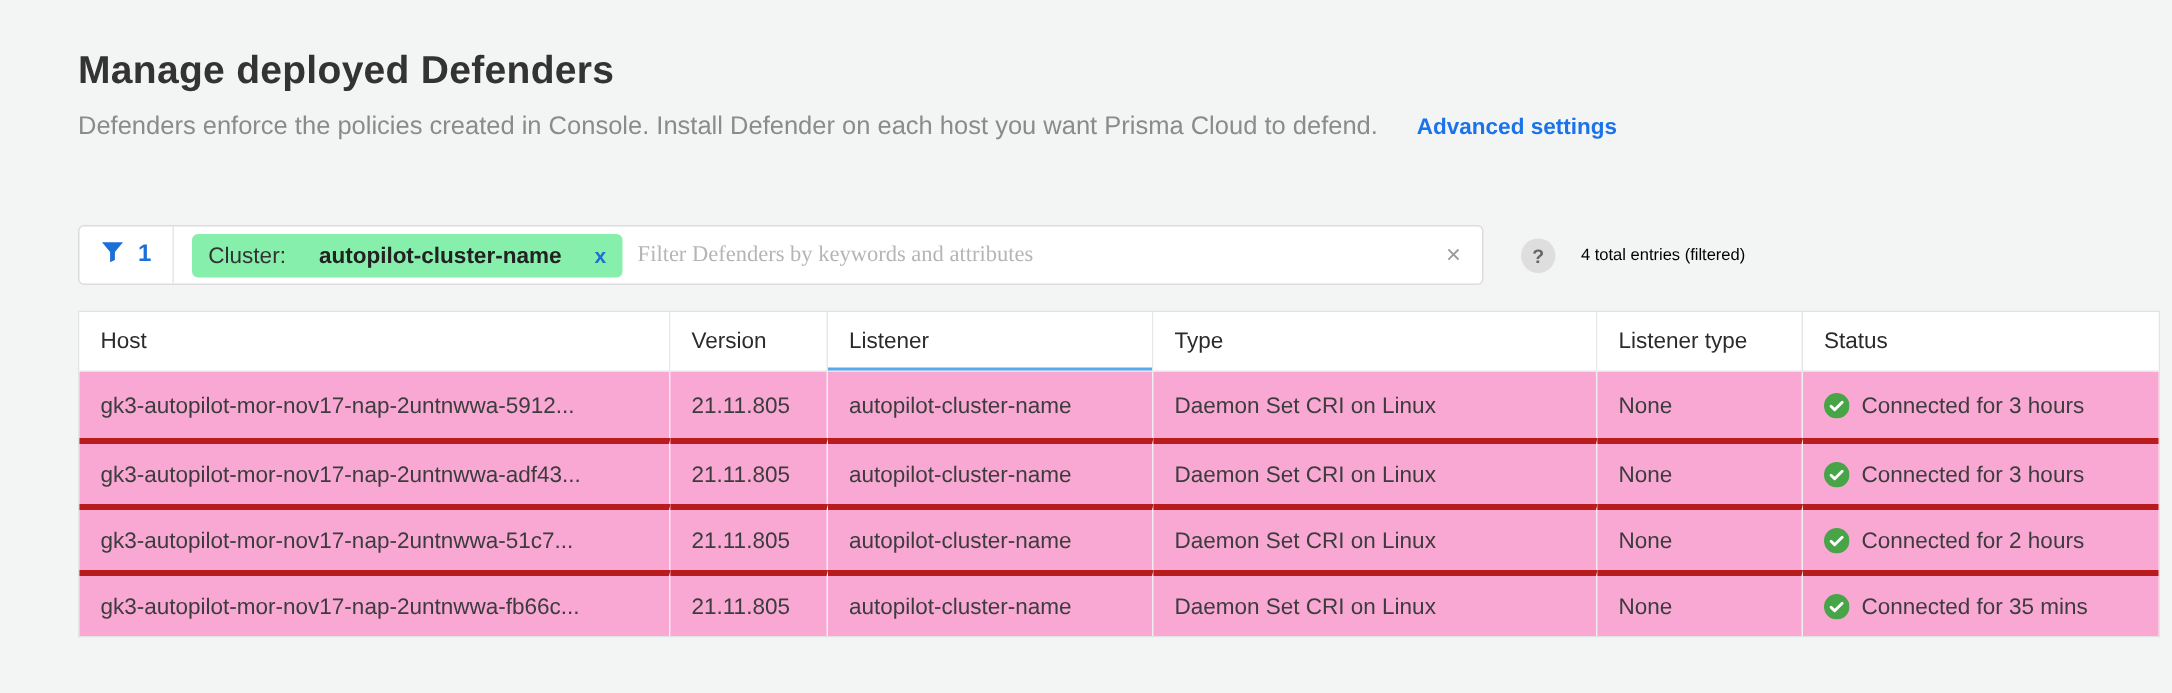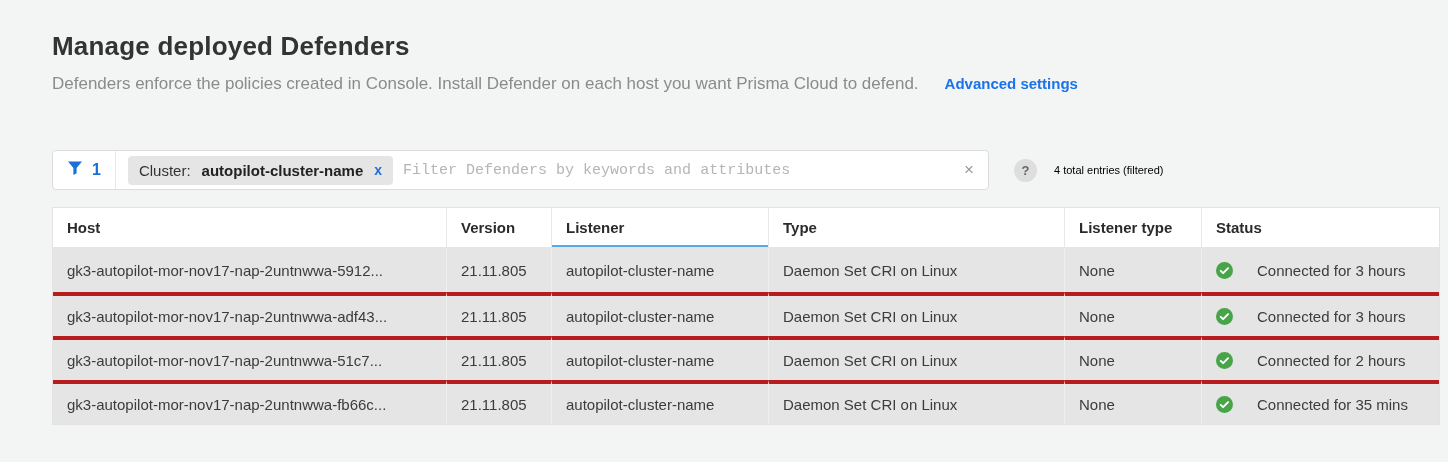--- a/index.html
+++ b/index.html
@@ -29,30 +29,30 @@
     border:1px solid #dcdcdc;border-radius:4px;
     display:flex;align-items:center;box-sizing:border-box;
   }
   .funnel-sec{
     display:flex;align-items:center;gap:9px;
     padding:0 14px;height:100%;
     border-right:1px solid #e6e6e6;
   }
   .funnel-count{color:#1d6fd8;font-weight:700;font-size:16px;}
   .chip{
-    margin-left:12px;background:#e5e5e5;border-radius:4px;
-    display:flex;align-items:center;gap:11px;
+    margin-left:12px;background:#86efac;border-radius:4px;
+    display:flex;align-items:center;gap:22px;
     padding:6px 11px;white-space:nowrap;
   }
   .chip-label{font-size:15px;color:#333;}
   .chip-value{font-size:15px;font-weight:700;color:#222;}
   .chip-x{font-size:14px;font-weight:700;color:#1d6fd8;cursor:pointer;line-height:1;}
   .filter-input{
     flex:1;border:none;outline:none;background:transparent;
-    font-family:Liberation Mono, monospace;
+    font-family:Liberation Serif, serif;
     font-size:15px;color:#333;padding:0 10px;min-width:0;
   }
   .filter-input::placeholder{color:#b5b5b5;}
   .clear-x{
     color:#9a9a9a;font-size:17px;padding:0 14px;cursor:pointer;user-select:none;
   }
   .help-circle{
     margin-left:25px;width:23px;height:23px;border-radius:50%;
     background:#dedede;color:#666;font-size:13px;font-weight:700;
     display:flex;align-items:center;justify-content:center;cursor:pointer;
@@ -64,33 +64,33 @@
   .table-box{
     margin-top:17px;background:#fff;
     border:1px solid #e3e3e3;box-sizing:border-box;width:1388px;
   }
   table{border-collapse:separate;border-spacing:0;table-layout:fixed;width:1386px;}
   th,td{
     text-align:left;padding:0 0 0 14px;box-sizing:border-box;
     overflow:hidden;white-space:nowrap;text-overflow:ellipsis;
   }
   th{
-    height:40px;font-size:15px;font-weight:700;color:#2b2b2b;
+    height:40px;font-size:15px;font-weight:400;color:#2b2b2b;
     border-bottom:1px solid #e5e5e5;border-right:1px solid #e8e8e8;
     position:relative;cursor:pointer;background:#fff;
   }
   th:last-child{border-right:none;}
   .sort-bar{position:absolute;left:0;right:0;bottom:-1px;height:3px;background:#57a9ea;}
   td{
     height:44px;font-size:15px;color:#3c3c3c;
-    border-right:1px solid #efefef;background:#e5e5e5;
+    border-right:1px solid #efefef;background:#f9a8d4;
   }
   td:last-child{border-right:none;}
   tbody tr + tr td{border-top:4px solid #b91c1c;}
-  .status-wrap{display:flex;align-items:center;gap:24px;}
+  .status-wrap{display:flex;align-items:center;gap:8px;}
   .status-icon{display:inline-flex;width:17px;height:17px;flex:0 0 auto;}
 </style>
 </head>
 <body>
 
 <div class="wrap">
 
   <h1 class="page-title">Manage deployed Defenders</h1>
 
   <div class="sub-row">

